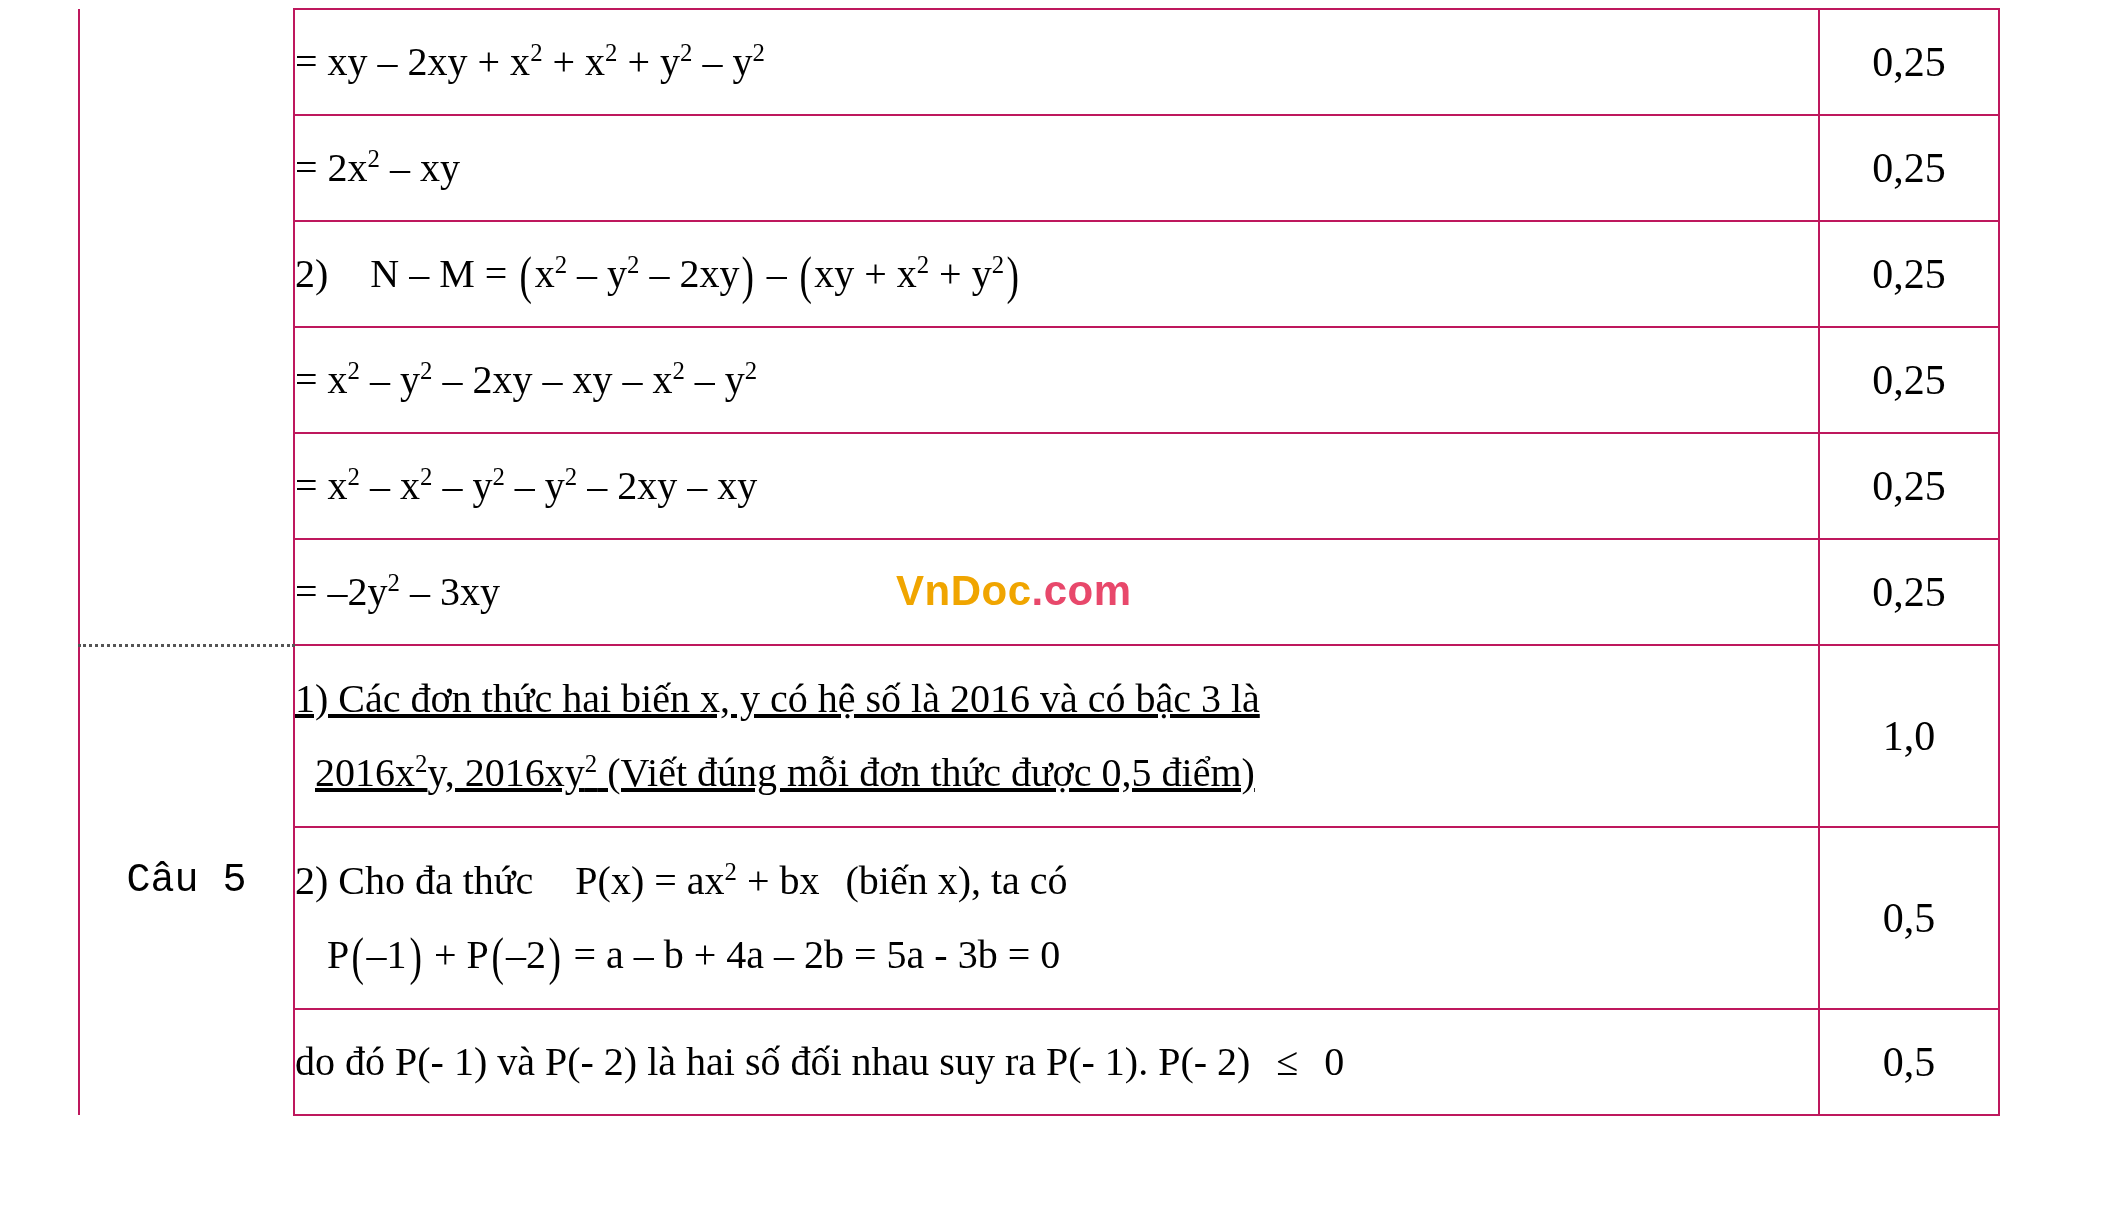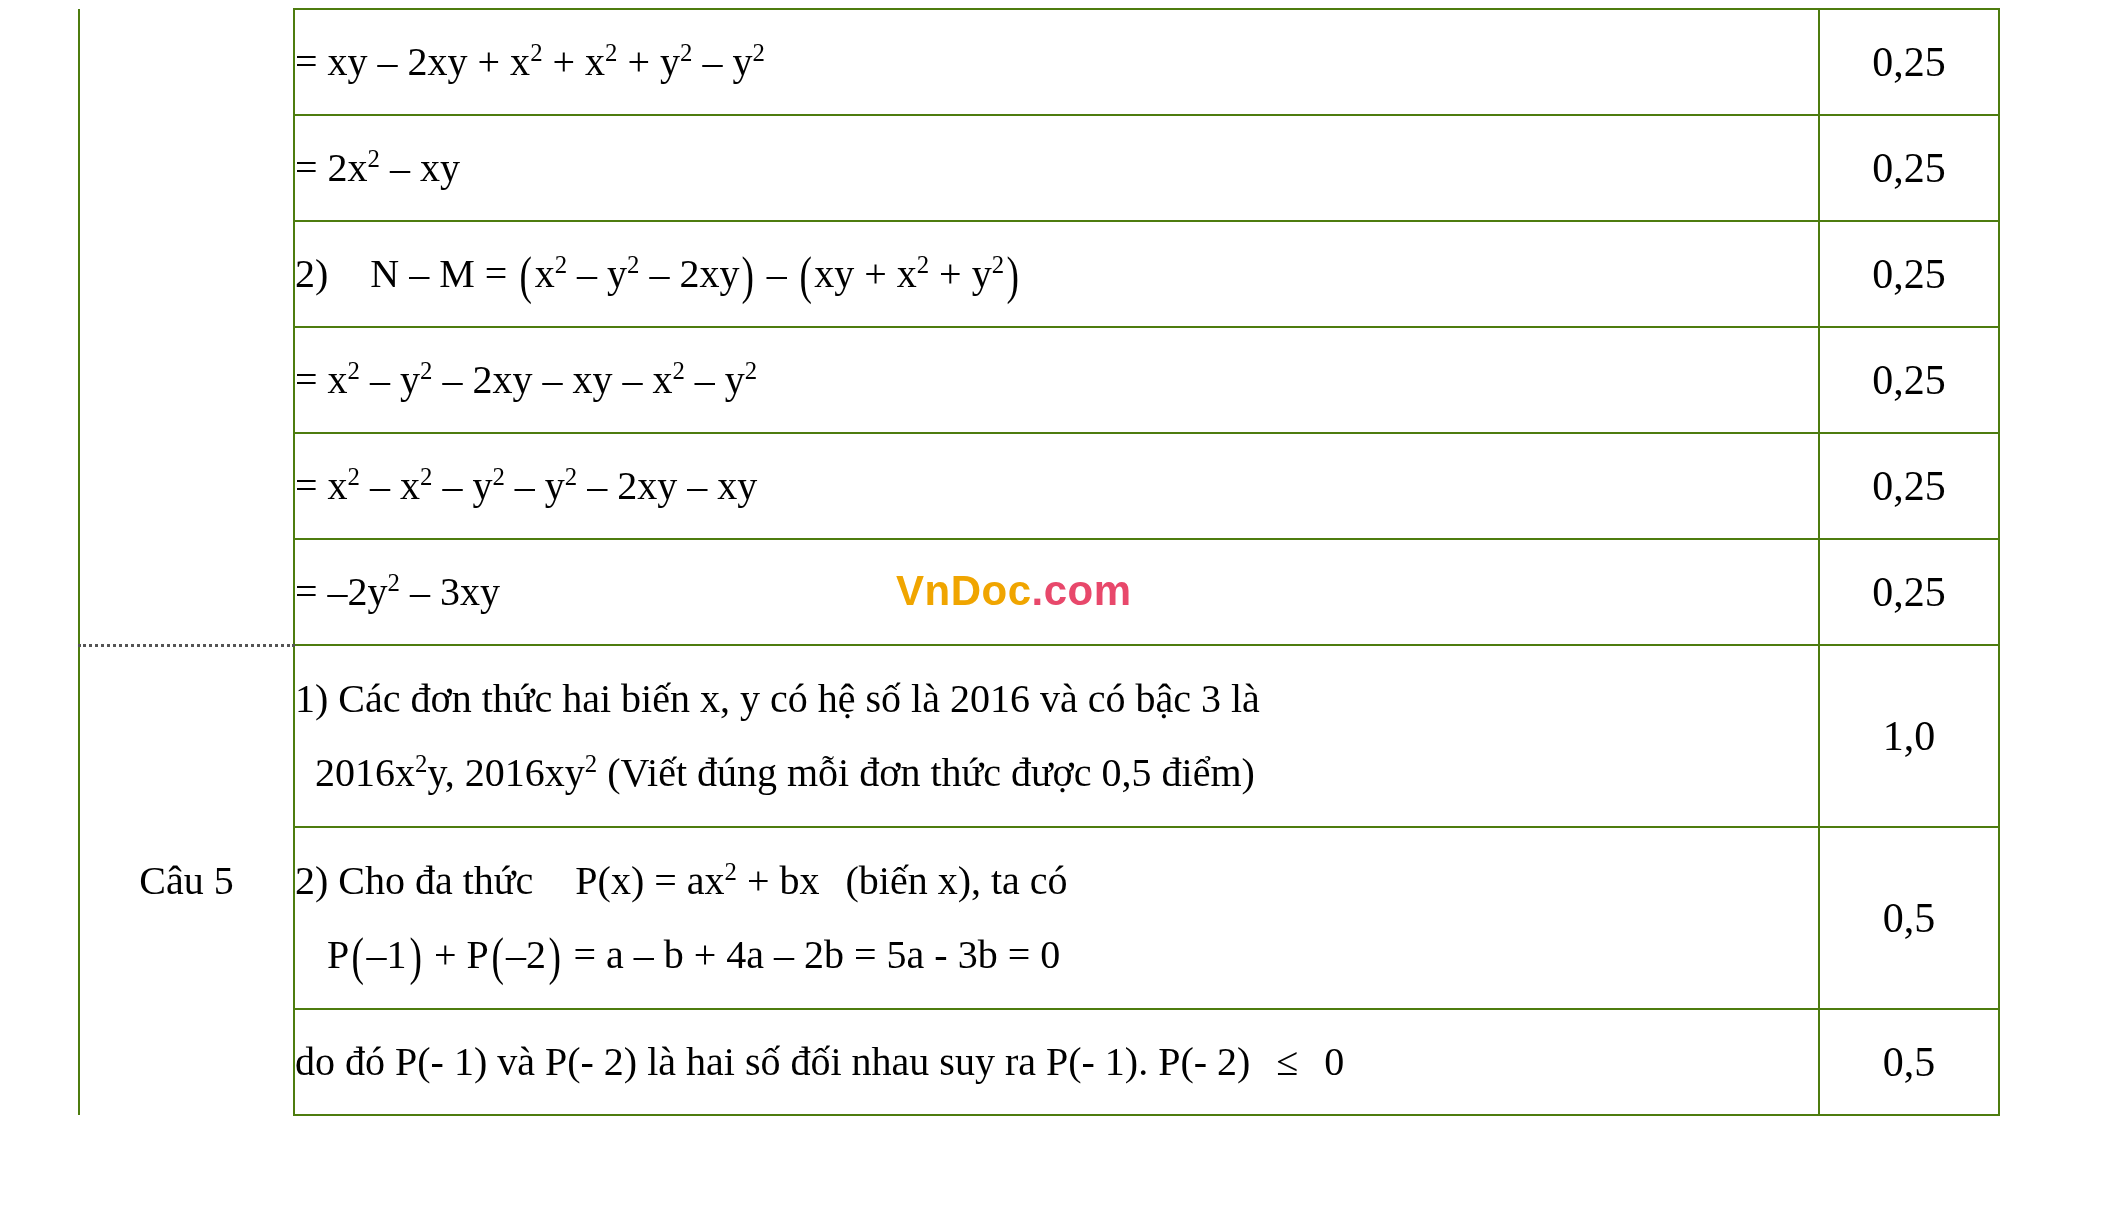--- a/index.html
+++ b/index.html
@@ -24,36 +24,37 @@
   }
   table.answer-table {
     position: absolute;
     left: 78px;
     top: 8px;
     width: 1920px;
     border-collapse: collapse;
     table-layout: fixed;
   }
   table.answer-table td {
-    border: 2px solid #4d7c0f;
+    border: 2px solid #be185d;
     vertical-align: middle;
     padding: 0;
   }
   col.c-label { width: 215px; }
   col.c-body  { width: 1525px; }
   col.c-score { width: 180px; }
 
   .cell-label {
     text-align: center;
     font-size: 40px;
     border-top: none !important;
     border-bottom: none !important;
   }
   .cell-label.dotted-top {
     border-top: 3px dotted #555 !important;
+    font-family: Liberation Mono, monospace;
   }
   .cell-body {
     padding: 10px 0 10px 22px;
     font-size: 40px;
     line-height: 1.45;
   }
   .cell-score {
     text-align: center;
     font-size: 42px;
   }
@@ -147,21 +148,21 @@
 
       <tr class="row-tall">
         <td class="cell-body">
           <span class="math">= –2y<sup>2</sup> – 3xy</span>
         </td>
         <td class="cell-score">0,25</td>
       </tr>
 
       <tr>
         <td class="cell-label dotted-top" rowspan="3">Câu 5</td>
-        <td class="cell-body" style="height:180px;">
+        <td class="cell-body" style="height:180px;text-decoration:underline;">
           <span class="math">1) Các đơn thức hai biến x, y có hệ số là 2016 và có bậc 3 là</span>
           <span class="math line2">2016x<sup>2</sup>y, 2016xy<sup>2</sup> (Viết đúng mỗi đơn thức được 0,5 điểm)</span>
         </td>
         <td class="cell-score">1,0</td>
       </tr>
 
       <tr>
         <td class="cell-body" style="height:180px;border-radius:20px;">
           <span class="math">2) Cho đa thức<span class="spacer-md"></span>P(x) = ax<sup>2</sup> + bx<span class="spacer-sm"></span>(biến x), ta có</span>
           <span class="math line2 indent">P<span class="paren-big">(</span>–1<span class="paren-big">)</span> + P<span class="paren-big">(</span>–2<span class="paren-big">)</span> = a – b + 4a – 2b = 5a - 3b = 0</span>

